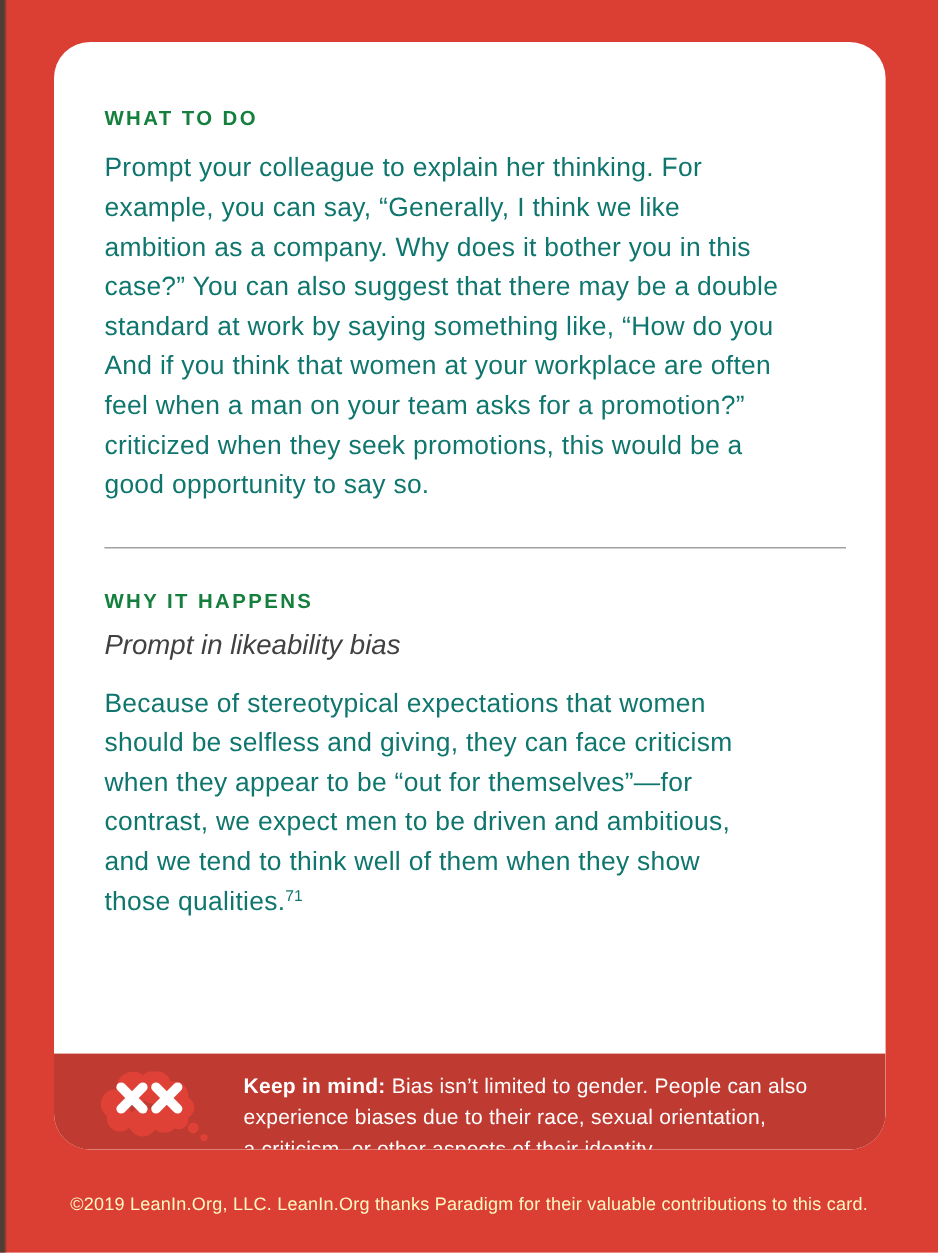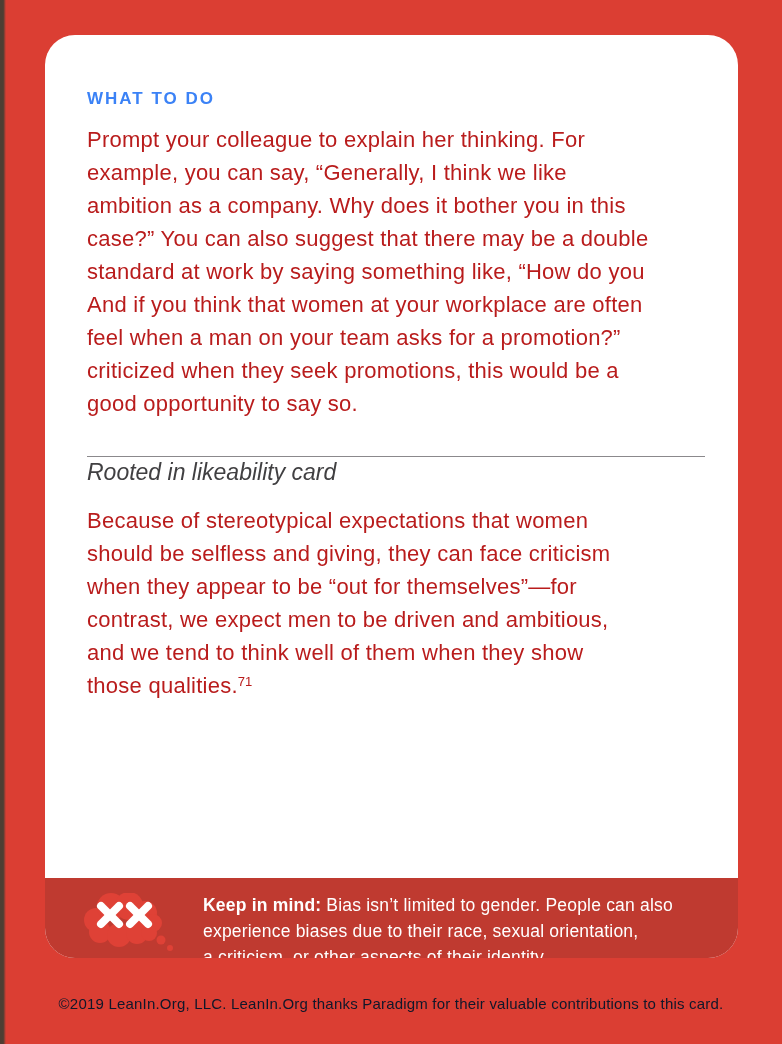--- a/index.html
+++ b/index.html
@@ -19,25 +19,25 @@
   .card{
     position:absolute;left:45px;top:35px;width:693px;height:923px;
     background:#FFFFFF;border-radius:30px;overflow:hidden;
   }
   .card-body{
     padding:54px 32px 0 42px;
   }
   .section-heading{
     margin:0 0 14px 0;
     font-size:17px;font-weight:bold;letter-spacing:2px;
-    color:#3b82f6;
+    color:#15803d;
   }
   .para .line{
     font-size:22px;line-height:33px;letter-spacing:.25px;
-    color:#b91c1c;white-space:nowrap;
+    color:#0f766e;white-space:nowrap;
   }
   .para .line sup{
     font-size:13px;line-height:0;vertical-align:7px;letter-spacing:0;
   }
   .divider{
     border:none;border-top:1.5px solid #8B898C;
     margin:36px 0 0 0;width:618px;
   }
   .why-heading{margin-top:35px;margin-bottom:10px;}
   .subtitle{
@@ -53,21 +53,21 @@
   }
   .bubble-icon{flex:0 0 auto;margin-top:1px;}
   .banner-text{
     margin-left:28px;color:#FFFFFF;
     font-size:17.5px;line-height:26px;letter-spacing:.2px;
   }
   .banner-text .bline{white-space:nowrap;}
   .banner-text strong{font-weight:bold;}
   .footer{
     position:absolute;left:0;right:0;top:995px;
-    text-align:center;color:#0f172a;
+    text-align:center;color:#fef9c3;
     font-size:15px;letter-spacing:.2px;
   }
 </style>
 </head>
 <body>
 
 <div class="page">
   <div class="left-edge"></div>
 
   <div class="card">
@@ -82,21 +82,22 @@
         <div class="line">case?” You can also suggest that there may be a double</div>
         <div class="line">standard at work by saying something like, “How do you</div>
         <div class="line">And if you think that women at your workplace are often</div>
         <div class="line">feel when a man on your team asks for a promotion?”</div>
         <div class="line">criticized when they seek promotions, this would be a</div>
         <div class="line">good opportunity to say so.</div>
       </div>
 
       <hr class="divider">
 
-      <p class="subtitle">Rooted in likeability card</p>
+      <h2 class="section-heading why-heading">WHY IT HAPPENS</h2>
+      <p class="subtitle">Prompt in likeability bias</p>
 
       <div class="para para2">
         <div class="line">Because of stereotypical expectations that women</div>
         <div class="line">should be selfless and giving, they can face criticism</div>
         <div class="line">when they appear to be “out for themselves”—for</div>
         <div class="line">contrast, we expect men to be driven and ambitious,</div>
         <div class="line">and we tend to think well of them when they show</div>
         <div class="line">those qualities.<sup>71</sup></div>
       </div>
     </div>

